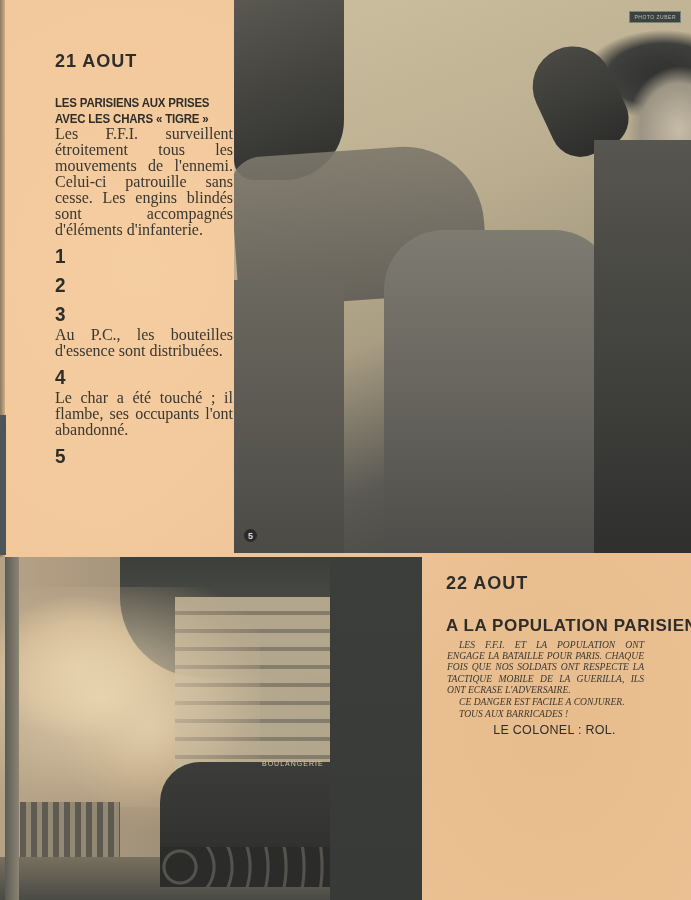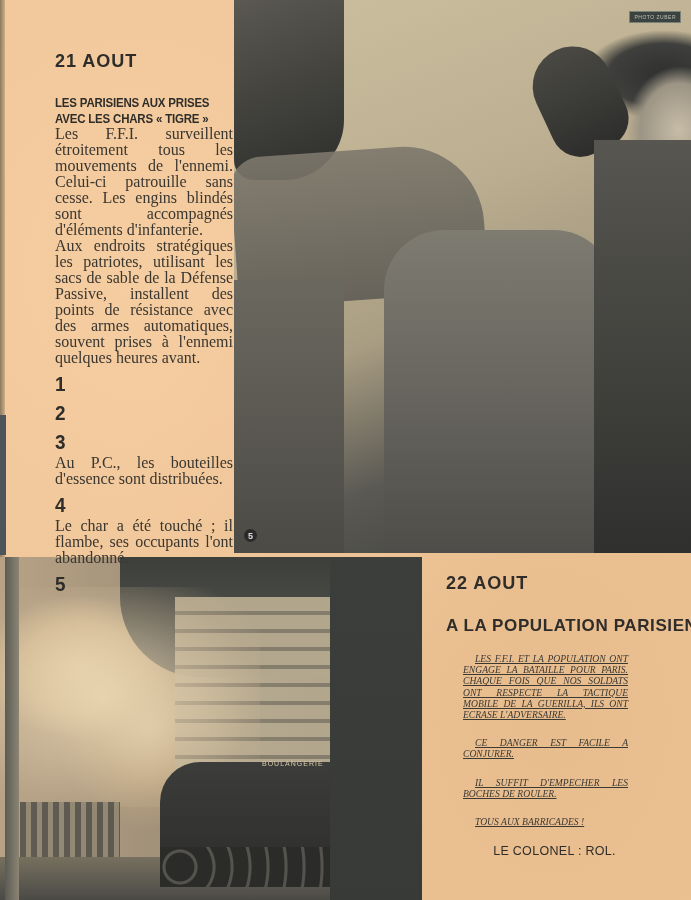--- a/index.html
+++ b/index.html
@@ -167,21 +167,21 @@
   .appeal-title {
     font-family: "Liberation Sans", sans-serif; font-weight: bold;
     font-size: 17px; letter-spacing: 0.6px; color: #2f2d2a;
     margin: 0 0 3px 0; white-space: nowrap;
   }
   .appeal-text {
     font-style: italic; font-size: 9.6px; line-height: 11.2px;
     text-align: justify; color: #3c3933; margin: 0;
     text-transform: uppercase;
   }
-  .appeal-text p { margin: 17px; text-indent: 12px; text-decoration: underline; }
+  .appeal-text p { margin: 1px; text-indent: 12px; }
   .signature {
     font-family: "Liberation Sans", sans-serif; font-weight: normal;
     font-size: 12.5px; color: #2f2d2a; text-align: center;
     margin-top: 4px; letter-spacing: 0.3px; padding-left: 18px;
   }
 </style>
 </head>
 <body>
 
 <div class="page">
@@ -209,39 +209,37 @@
     <div class="tank-wheels"></div>
     <div class="tree-right"></div>
     <div class="pole-left"></div>
     <div class="shop-sign">BOULANGERIE</div>
   </div>
 
   <div class="left-col">
     <h1 class="date-heading">21 AOUT</h1>
     <h2 class="section-title">LES PARISIENS AUX PRISES AVEC LES CHARS « TIGRE »</h2>
     <p class="body-text">Les F.F.I. surveillent étroitement tous les mouvements de l'ennemi. Celui-ci patrouille sans cesse. Les engins blindés sont accompagnés d'éléments d'infanterie.</p>
-    <p class="body-text">Aux endroits stratégiques les patriotes, utilisant les sacs de sable de la Défense Passive, installent des points de résistance avec des armes automatiques, souvent prises à l'ennemi quelques heures avant.</p>
 
     <div class="step-number">1</div>
 
     <div class="step-number">2</div>
 
     <div class="step-number">3</div>
     <p class="body-text">Au P.C., les bouteilles d'essence sont distribuées.</p>
 
     <div class="step-number">4</div>
     <p class="body-text">Le char a été touché ; il flambe, ses occupants l'ont abandonné.</p>
 
     <div class="step-number">5</div>
   </div>
 
   <div class="right-col">
     <h1 class="date-heading">22 AOUT</h1>
     <h2 class="appeal-title">A LA POPULATION PARISIENNE</h2>
     <div class="appeal-text">
       <p>LES F.F.I. ET LA POPULATION ONT ENGAGE LA BATAILLE POUR PARIS. CHAQUE FOIS QUE NOS SOLDATS ONT RESPECTE LA TACTIQUE MOBILE DE LA GUERILLA, ILS ONT ECRASE L'ADVERSAIRE.</p>
       <p>CE DANGER EST FACILE A CONJURER.</p>
-      <p>IL SUFFIT D'EMPECHER LES BOCHES DE ROULER.</p>
       <p>TOUS AUX BARRICADES !</p>
     </div>
     <div class="signature">LE COLONEL : ROL.</div>
   </div>
 </div>
 
 </body></html>

